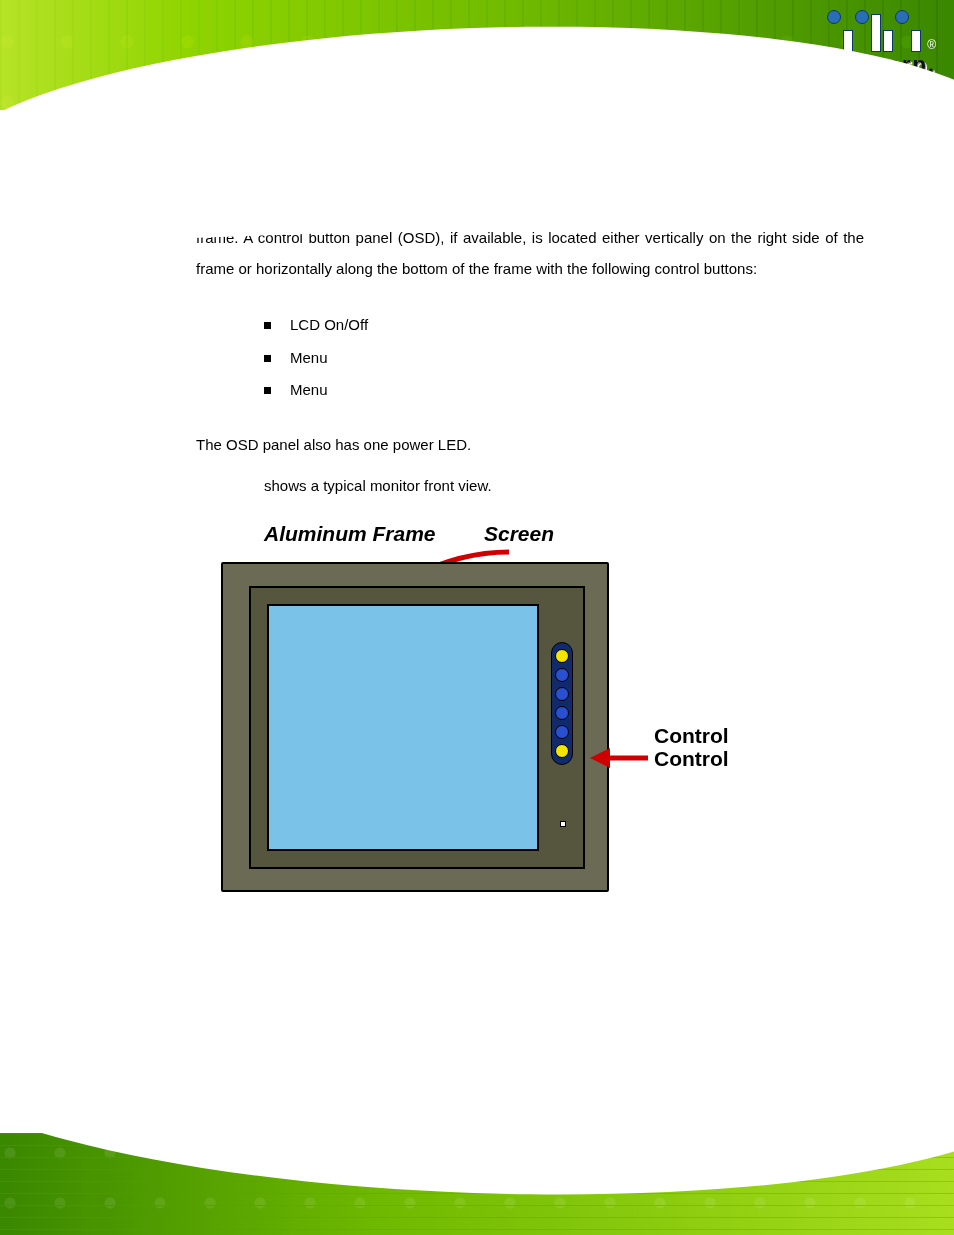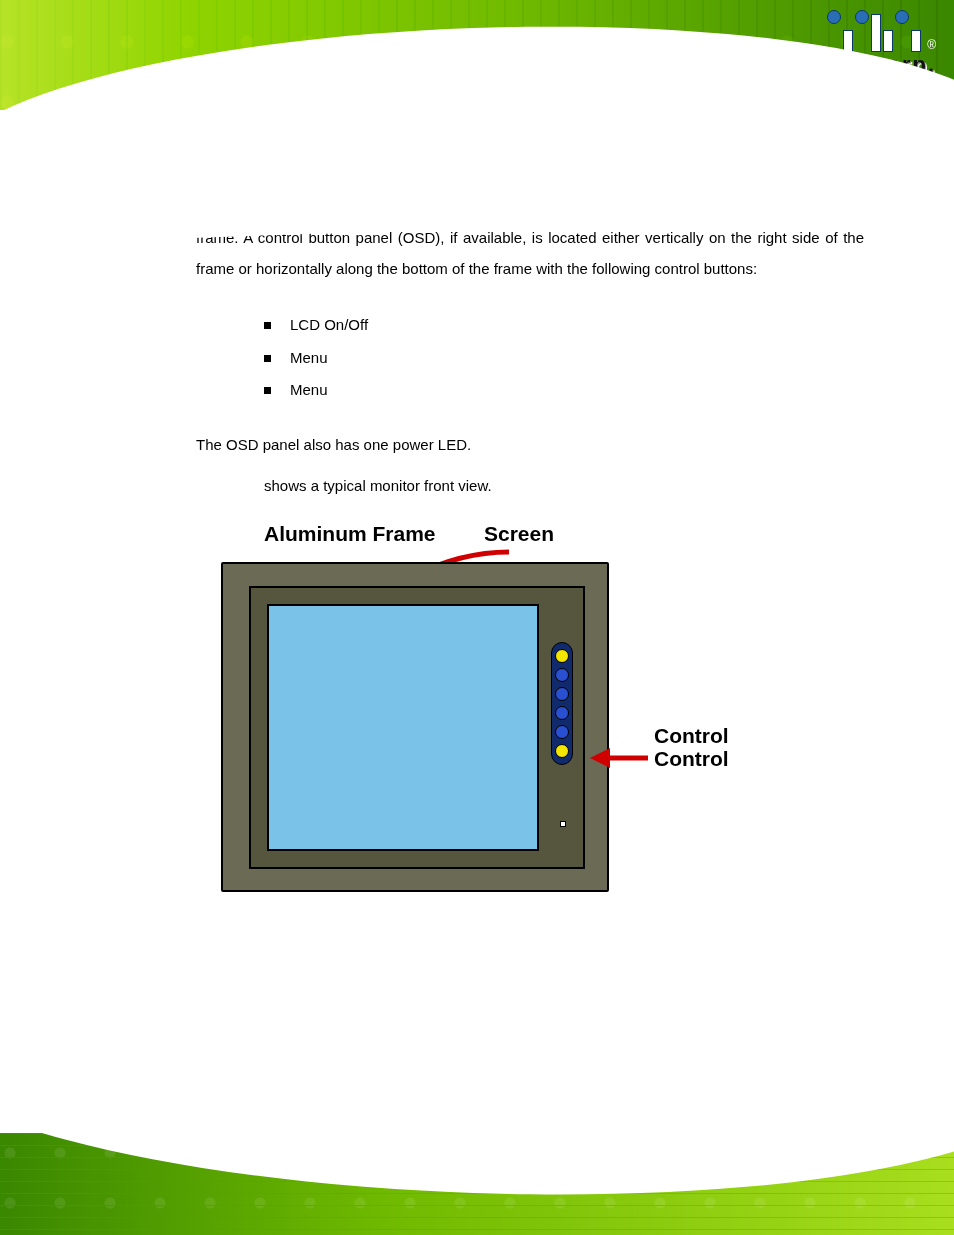--- a/index.html
+++ b/index.html
@@ -104,20 +104,21 @@
   .figure {
     position: relative;
     width: 560px;
     height: 400px;
     margin: 0 0 0 20px;
   }
   .label {
     position:absolute;
     font-weight: 900;
     font-size: 21px;
+    font-style: italic;
     color:#000;
   }
   .label.frame  { left: 48px; top: 0; }
   .label.screen { left: 268px; top: 0; }
   .label.ctrl   { left: 438px; top: 202px; font-style: normal; line-height:1.1;}
 
   .monitor-outer {
     position:absolute;
     left: 5px; top: 40px;
     width: 388px; height: 330px;

